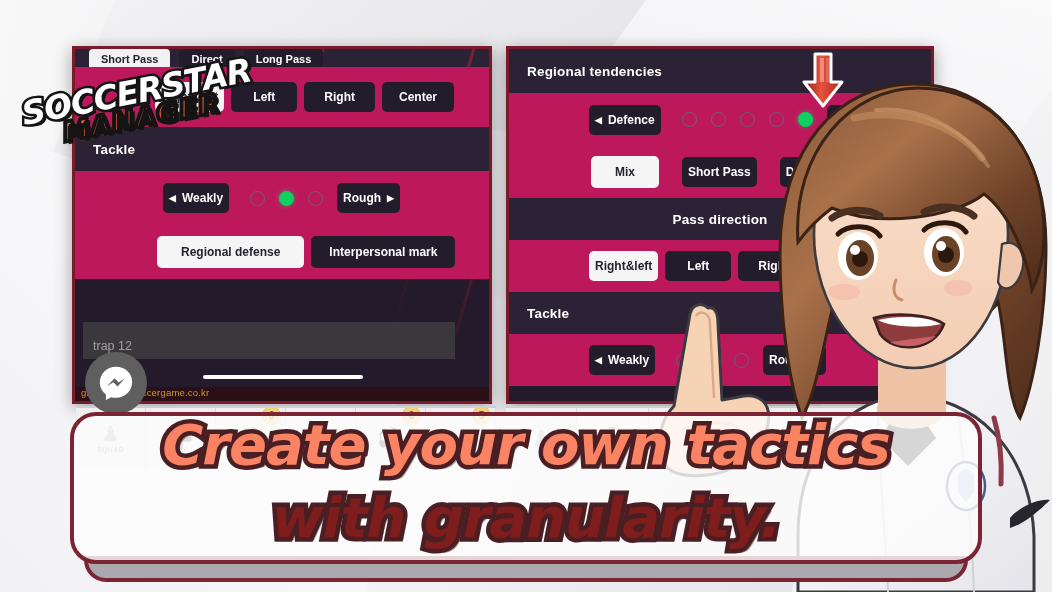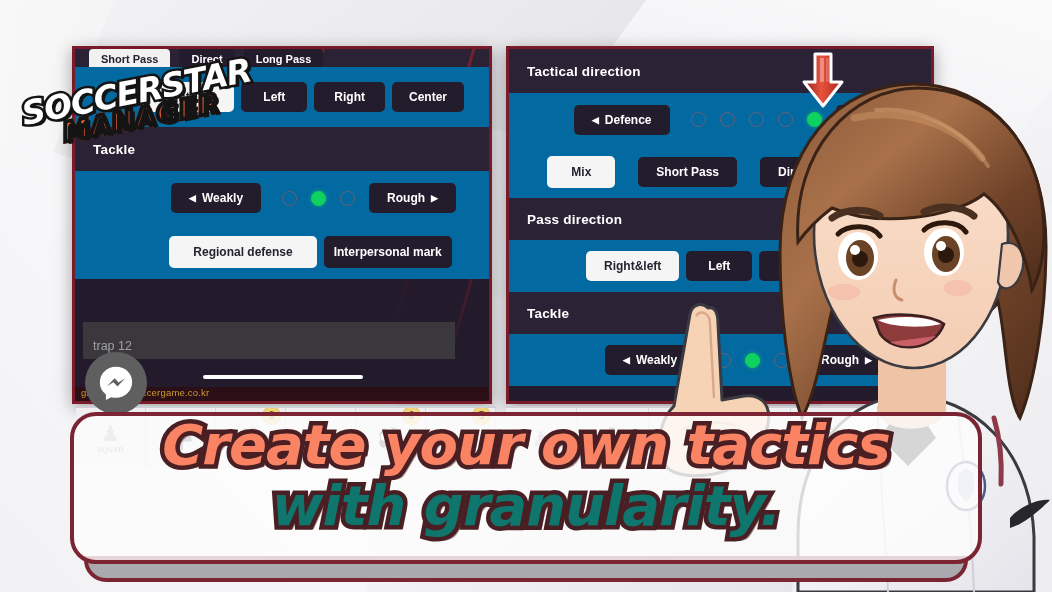--- a/index.html
+++ b/index.html
@@ -39,36 +39,36 @@
   .streak { position:absolute; background:linear-gradient(180deg,rgba(190,30,45,.55),rgba(190,30,45,0)); width:3px; transform:rotate(16deg); }
 
   .row {
     position:relative;
     display:flex;
     align-items:center;
     padding:0 18px;
     z-index:2;
   }
   .row-label { height:40px; background:#2b2235; }
-  .row-ctrl  { height:50px; background:#0369a1; justify-content:center; }
+  .row-ctrl  { height:50px; background:#be185d; justify-content:flex-start; }
 
   .label-text {
     color:#ffffff;
     font-size:13.5px;
     font-weight:bold;
     letter-spacing:.2px;
   }
 
   .pill {
     background:#231c2d;
     color:#ffffff;
     font-size:12px;
     font-weight:bold;
     border-radius:5px;
-    padding:8px 18px;
+    padding:8px 6px;
     white-space:nowrap;
     margin-right:7px;
     display:inline-flex;
     align-items:center;
     justify-content:center;
   }
   .pill.sel {
     background:#f5f5f5;
     color:#262230;
     font-weight:600;
@@ -232,25 +232,25 @@
   }
   .cap1 {
     font-size:56px;
     color:#f98363;
     -webkit-text-stroke:9px #4a1f24;
     paint-order:stroke fill;
     text-shadow:4px 4px 0 rgba(74,31,36,.45);
   }
   .cap2 {
     font-size:56px;
-    color:#0f766e;
+    color:#7f1d1d;
     -webkit-text-stroke:9px #4a1f24;
     paint-order:stroke fill;
     text-shadow:4px 4px 0 rgba(74,31,36,.45);
-    margin-top:8px;
+    margin-top:20px;
   }
 </style>
 </head>
 <body>
 
 <div class="bg">
   <div class="facet f1"></div>
   <div class="facet f2"></div>
   <div class="facet f3"></div>
   <div class="facet f4"></div>
@@ -290,61 +290,61 @@
         <div class="dot"></div>
         <div class="dot on"></div>
         <div class="dot"></div>
       </div>
       <div class="pill arrow-r">Rough</div>
     </div>
 
 
     <div class="row row-ctrl" style="height:54px;padding-left:82px;">
       <div class="pill sel" style="padding:9px 24px;">Regional defense</div>
-      <div class="pill" style="padding:9px 10px;">Interpersonal mark</div>
+      <div class="pill" style="padding:9px 18px;">Interpersonal mark</div>
     </div>
 
     <div class="toast">
       <div class="line2">trap 12</div>
     </div>
 
     <div class="scrollbar"></div>
     <div class="urlbar">global.ssm.soccergame.co.kr</div>
   </div>
 </div>
 
 <div class="screen screen-right">
   <div class="screen-inner">
     <div class="streak" style="left:40px;  top:-20px; height:190px;"></div>
     <div class="streak" style="left:250px; top:-20px; height:260px;"></div>
     <div class="streak" style="left:395px; top:-20px; height:320px;"></div>
 
     <div class="row row-label" style="height:44px;">
-      <span class="label-text">Tactical direction</span>
+      <span class="label-text">Regional tendencies</span>
     </div>
     <div class="row row-ctrl" style="height:53px;padding-left:80px;">
       <div class="pill arrow-l">Defence</div>
       <div class="dots">
         <div class="dot"></div>
         <div class="dot"></div>
         <div class="dot"></div>
         <div class="dot"></div>
         <div class="dot on"></div>
       </div>
       <div class="pill arrow-r">Attack</div>
     </div>
 
     <div class="row row-ctrl" style="height:52px;padding-left:82px;gap:16px;">
       <div class="pill sel" style="padding:9px 24px;">Mix</div>
       <div class="pill">Short Pass</div>
       <div class="pill">Direct</div>
       <div class="pill">Long Pass</div>
     </div>
 
-    <div class="row row-label" style="height:42px;">
+    <div class="row row-label" style="height:42px;justify-content:center;">
       <span class="label-text">Pass direction</span>
     </div>
     <div class="row row-ctrl" style="height:52px;padding-left:80px;">
       <div class="pill sel">Right&amp;left</div>
       <div class="pill" style="padding:8px 22px;">Left</div>
       <div class="pill" style="padding:8px 20px;">Right</div>
       <div class="pill" style="padding:8px 17px;">Center</div>
     </div>
 
     <div class="row row-label" style="height:42px;">

